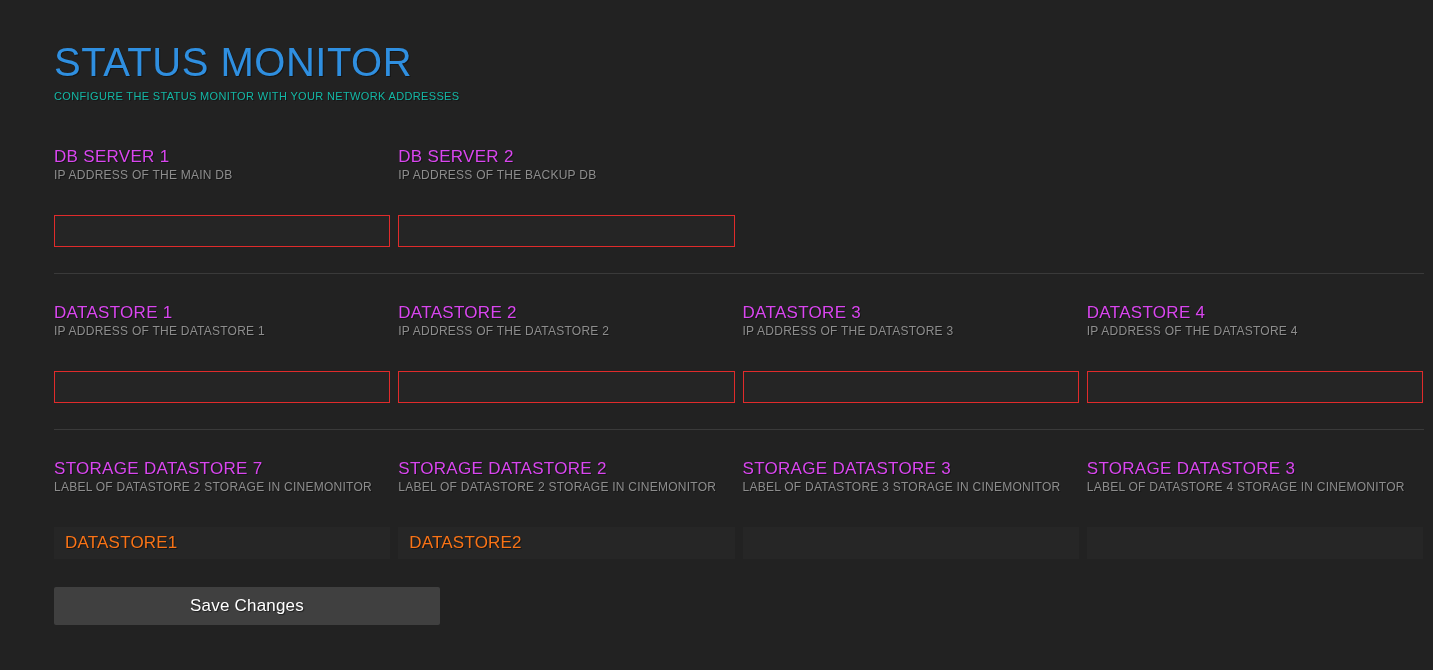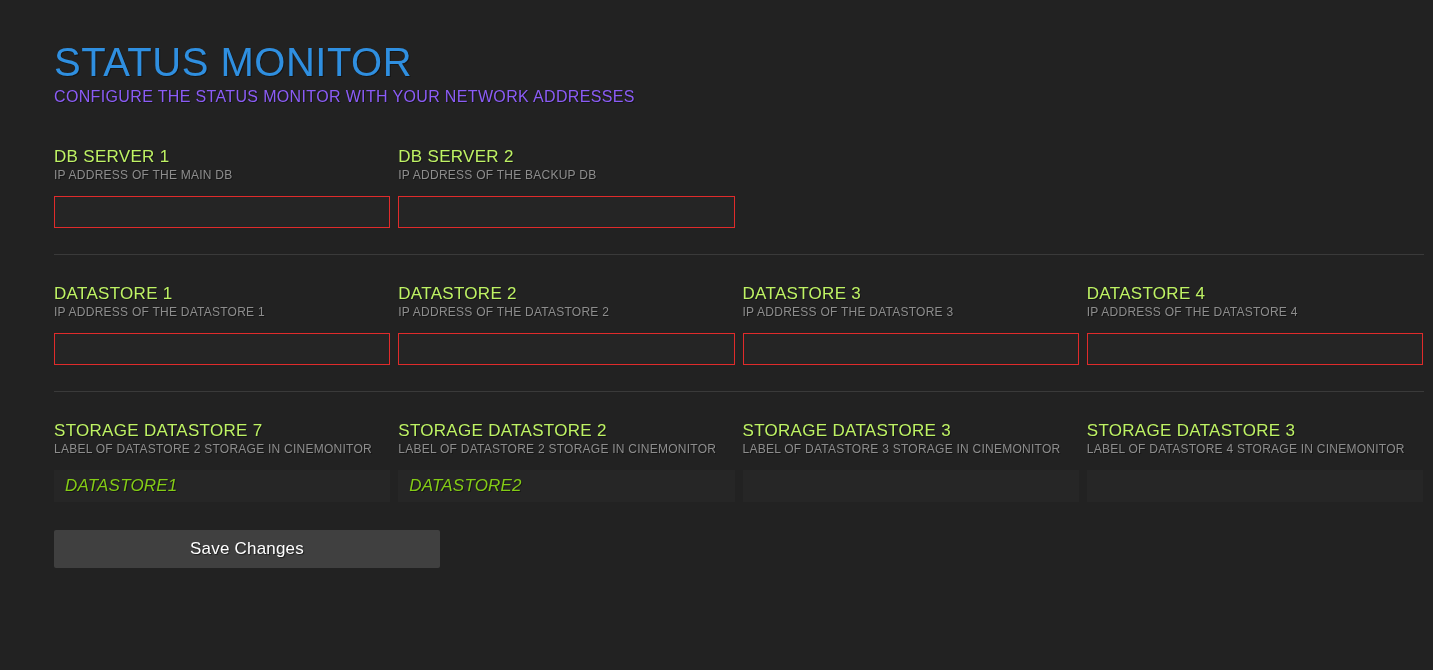--- a/index.html
+++ b/index.html
@@ -32,24 +32,24 @@
     line-height: 48px;
     font-weight: 400;
     letter-spacing: 0.5px;
     color: #2f8fe0;
     text-shadow: 1px 1px 0 #161616;
     white-space: nowrap;
   }
 
   .page-subtitle {
     margin-top: 2px;
-    font-size: 16px;
+    font-size: 11px;
     line-height: 17px;
     letter-spacing: 0.35px;
-    color: #8b5cf6;
+    color: #14b8a6;
     text-shadow: 1px 1px 0 #161616;
     white-space: nowrap;
   }
 
   
   .section { margin-top: 0; }
 
   .section-fields {
     display: grid;
     grid-template-columns: repeat(4, 1fr);
@@ -69,54 +69,53 @@
   .spacer-after-divider { height: 28px; }
 
   
   .field { min-width: 0; }
 
   .field-label {
     font-size: 17px;
     line-height: 21px;
     font-weight: 400;
     letter-spacing: 0.3px;
-    color: #bef264;
+    color: #d946ef;
     text-shadow: 1px 1px 0 #161616;
     white-space: nowrap;
     overflow: hidden;
   }
 
   .field-hint {
     margin-top: 1px;
     font-size: 12px;
     line-height: 15px;
     letter-spacing: 0.25px;
     color: #8d8d8d;
     text-shadow: 1px 1px 0 #161616;
     white-space: nowrap;
     overflow: hidden;
   }
 
   .field-input {
     display: block;
     width: 100%;
     height: 32px;
-    margin-top: 13px;
+    margin-top: 32px;
     padding: 0 10px;
     background: #262626;
-    color: #84cc16;
+    color: #f97316;
     font-family: "Liberation Sans", sans-serif;
     font-size: 17px;
     line-height: 32px;
     letter-spacing: 0.2px;
     border: 1px solid transparent;
     border-radius: 0;
     outline: none;
     text-shadow: 1px 1px 0 #161616;
-    font-style: italic;
   }
 
   .field-input.invalid {
     border: 1px solid #e02b2b;
     background: #252525;
   }
 
   .field-input::placeholder { color: #6a6a6a; }
 
   

